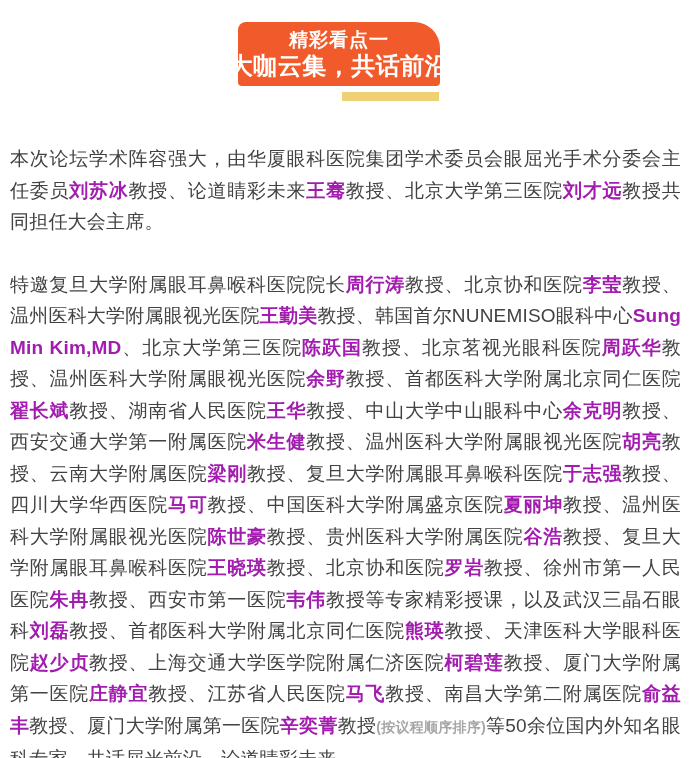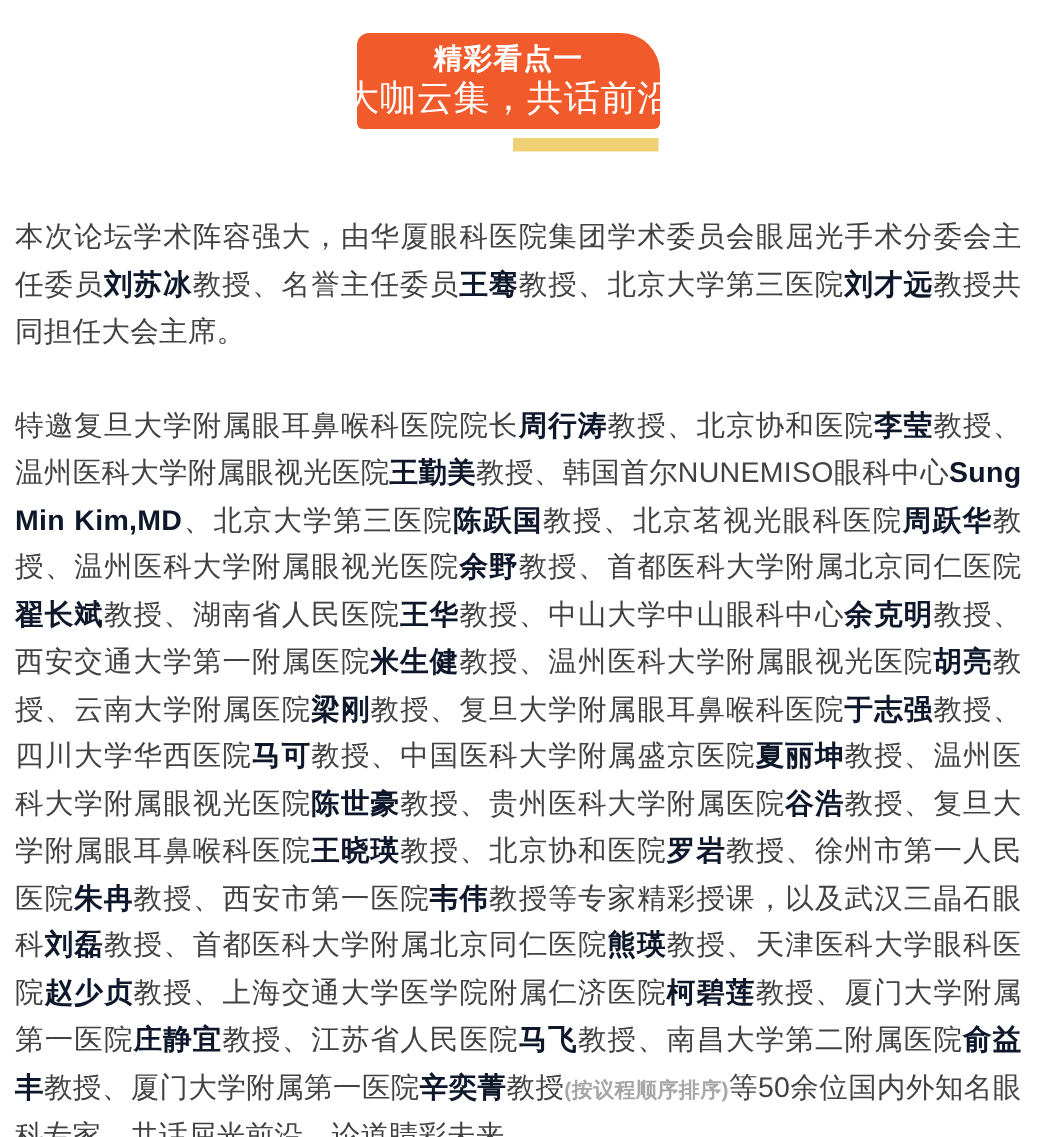--- a/index.html
+++ b/index.html
@@ -32,21 +32,21 @@
     color: #ffffff;
   }
   .banner-line1 {
     font-size: 19px;
     font-weight: 700;
     letter-spacing: 1px;
     line-height: 1;
   }
   .banner-line2 {
     font-size: 24px;
-    font-weight: 400;
+    font-weight: 700;
     letter-spacing: 0.5px;
     line-height: 1;
     white-space: nowrap;
   }
   .banner-underline {
     position: absolute;
     right: 1px;
     top: 70px;
     width: 97px;
     height: 9px;
@@ -64,32 +64,32 @@
     font-size: 19px;
     line-height: 31.5px;
     color: #424242;
     text-align: justify;
     letter-spacing: 0.2px;
   }
   .para-first {
     margin-bottom: 31px;
   }
   .seg { font-weight: 400; }
-  .seg-bold { font-weight: 700; color: #0f172a; }
+  .seg-bold { font-weight: 700; color: #a21caf; }
   .seg-small { font-size: 14px; color: #A6A6A6; font-weight: 700; }
 </style>
 </head>
 <body>
 
 <div class="page">
 
   <div class="banner" style="background: rgb(241, 90, 43); color: rgb(255, 255, 255);">
     <div class="banner-line1">精彩看点一</div>
     <div class="banner-line2">大咖云集，共话前沿</div>
     <div class="banner-underline" style="background: rgb(240, 208, 117);"></div>
   </div>
 
   <div class="content">
-    <p class="para para-first"><span class="seg">本次论坛学术阵容强大，由华厦眼科医院集团学术委员会眼屈光手术分委会主任委员</span><span class="seg-bold">刘苏冰</span><span class="seg">教授、名誉主任委员</span><span class="seg-bold">王骞</span><span class="seg">教授、北京大学第三医院</span><span class="seg-bold">刘才远</span><span class="seg">教授共同担任大会主席。</span></p>
+    <p class="para para-first"><span class="seg">本次论坛学术阵容强大，由华厦眼科医院集团学术委员会眼屈光手术分委会主任委员</span><span class="seg-bold">刘苏冰</span><span class="seg">教授、论道睛彩未来</span><span class="seg-bold">王骞</span><span class="seg">教授、北京大学第三医院</span><span class="seg-bold">刘才远</span><span class="seg">教授共同担任大会主席。</span></p>
     <p class="para"><span class="seg">特邀复旦大学附属眼耳鼻喉科医院院长</span><span class="seg-bold">周行涛</span><span class="seg">教授、北京协和医院</span><span class="seg-bold">李莹</span><span class="seg">教授、温州医科大学附属眼视光医院</span><span class="seg-bold">王勤美</span><span class="seg">教授、韩国首尔NUNEMISO眼科中心</span><span class="seg-bold">Sung Min Kim,MD</span><span class="seg">、北京大学第三医院</span><span class="seg-bold">陈跃国</span><span class="seg">教授、北京茗视光眼科医院</span><span class="seg-bold">周跃华</span><span class="seg">教授、温州医科大学附属眼视光医院</span><span class="seg-bold">余野</span><span class="seg">教授、首都医科大学附属北京同仁医院</span><span class="seg-bold">翟长斌</span><span class="seg">教授、湖南省人民医院</span><span class="seg-bold">王华</span><span class="seg">教授、中山大学中山眼科中心</span><span class="seg-bold">余克明</span><span class="seg">教授、西安交通大学第一附属医院</span><span class="seg-bold">米生健</span><span class="seg">教授、温州医科大学附属眼视光医院</span><span class="seg-bold">胡亮</span><span class="seg">教授、云南大学附属医院</span><span class="seg-bold">梁刚</span><span class="seg">教授、复旦大学附属眼耳鼻喉科医院</span><span class="seg-bold">于志强</span><span class="seg">教授、四川大学华西医院</span><span class="seg-bold">马可</span><span class="seg">教授、中国医科大学附属盛京医院</span><span class="seg-bold">夏丽坤</span><span class="seg">教授、温州医科大学附属眼视光医院</span><span class="seg-bold">陈世豪</span><span class="seg">教授、贵州医科大学附属医院</span><span class="seg-bold">谷浩</span><span class="seg">教授、复旦大学附属眼耳鼻喉科医院</span><span class="seg-bold">王晓瑛</span><span class="seg">教授、北京协和医院</span><span class="seg-bold">罗岩</span><span class="seg">教授、徐州市第一人民医院</span><span class="seg-bold">朱冉</span><span class="seg">教授、西安市第一医院</span><span class="seg-bold">韦伟</span><span class="seg">教授等专家精彩授课，以及武汉三晶石眼科</span><span class="seg-bold">刘磊</span><span class="seg">教授、首都医科大学附属北京同仁医院</span><span class="seg-bold">熊瑛</span><span class="seg">教授、天津医科大学眼科医院</span><span class="seg-bold">赵少贞</span><span class="seg">教授、上海交通大学医学院附属仁济医院</span><span class="seg-bold">柯碧莲</span><span class="seg">教授、厦门大学附属第一医院</span><span class="seg-bold">庄静宜</span><span class="seg">教授、江苏省人民医院</span><span class="seg-bold">马飞</span><span class="seg">教授、南昌大学第二附属医院</span><span class="seg-bold">俞益丰</span><span class="seg">教授、厦门大学附属第一医院</span><span class="seg-bold">辛奕菁</span><span class="seg">教授</span><span class="seg-small">(按议程顺序排序)</span><span class="seg">等50余位国内外知名眼科专家，共话屈光前沿、论道睛彩未来。</span></p>
   </div>
 
 </div>
 
 </body></html>

